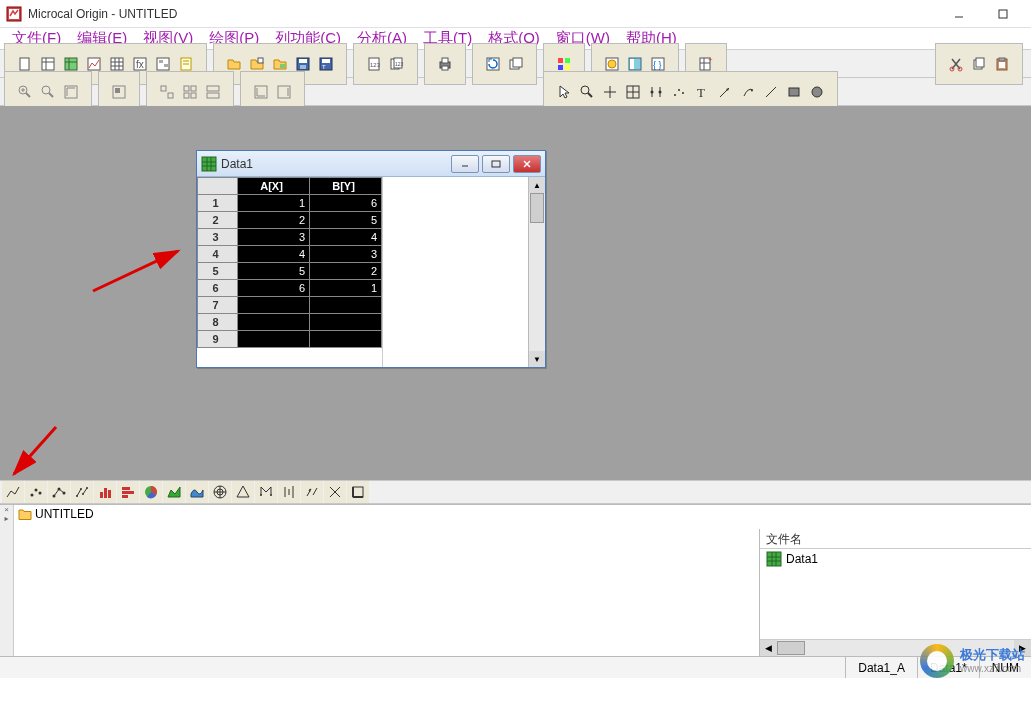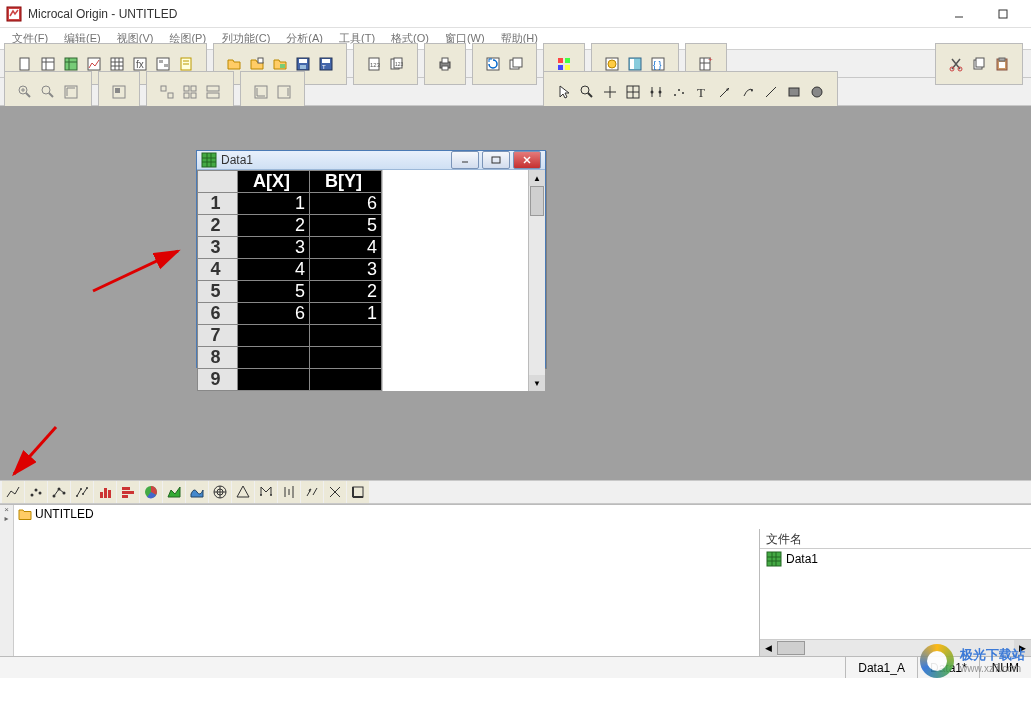--- a/index.html
+++ b/index.html
@@ -35,22 +35,22 @@
 .menubar {
   height: 22px;
   background: #fff;
   display: flex;
   align-items: center;
   padding: 0 4px;
   border-bottom: 1px solid #d0d0d0;
 }
 .menubar .menu-item {
   padding: 2px 8px;
-  font-size: 11px;
-  color:#737373;
+  font-size: 15px;
+  color:#a21caf;
 }
 .toolbar-row {
   height: 28px;
   background: #f0f0f0;
   border-bottom: 1px solid #c8c8c8;
   display: flex;
   align-items: center;
   padding: 0 4px;
   gap:2px;
 }
@@ -109,21 +109,21 @@
 }
 .child-body {
   flex:1; display:flex; background:#fff;
 }
 .sheet-area {
   flex:0 0 auto;
   overflow:hidden;
 }
 .sheet {
   border-collapse:collapse;
-  font-size:18px;
+  font-size:11px;
 }
 .sheet th, .sheet td {
   border:1px solid #888;
   padding:0;
   height:17px;
   text-align:right;
   padding-right:4px;
   font-weight:normal;
 }
 .sheet .corner { width:40px; background:#e4e4e4; border:1px solid #888;}

